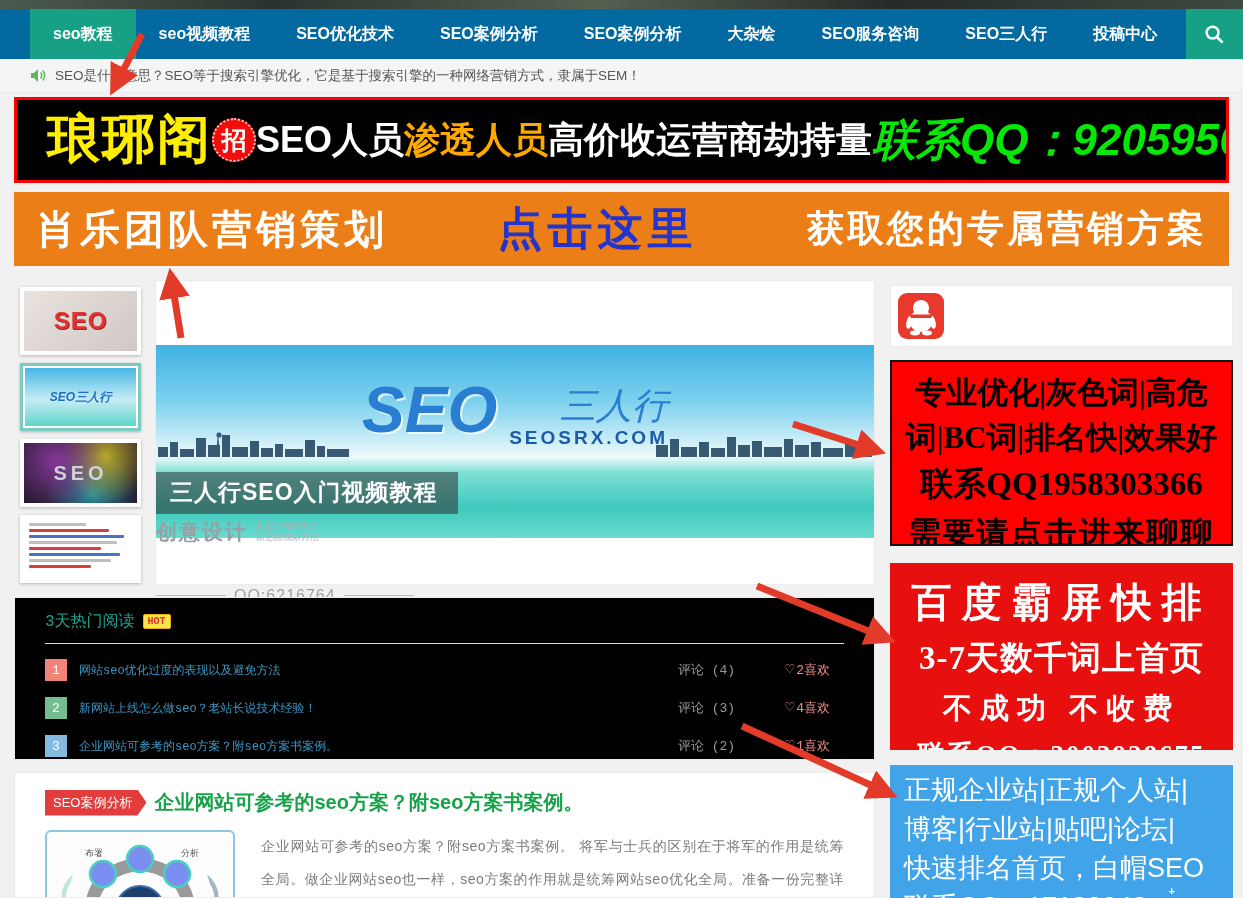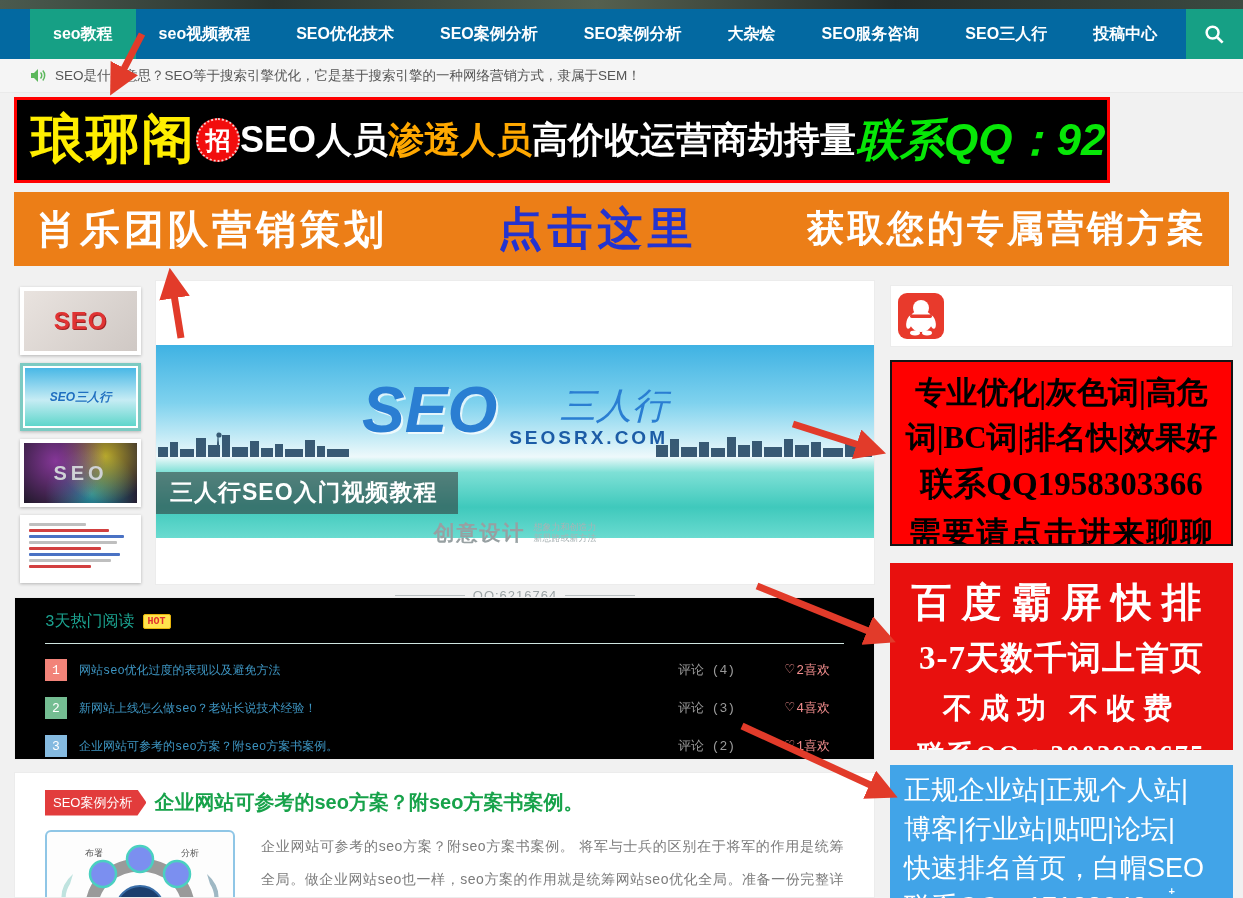--- a/index.html
+++ b/index.html
@@ -13,22 +13,22 @@
   .nav{position:absolute;left:30px;top:9px;height:50px;display:flex;}
   .nav-item{display:flex;align-items:center;padding:0 23px;color:#fff;font-size:16px;font-weight:bold;cursor:pointer;white-space:nowrap;}
   .nav-item.active{background:#16a085;}
   .search-btn{position:absolute;right:0;top:9px;width:57px;height:50px;background:#16a085;display:flex;align-items:center;justify-content:center;cursor:pointer;}
 
   
   .notice{position:absolute;left:0;top:59px;width:1243px;height:34px;background:#f5f5f5;border-bottom:1px solid #eaeaea;
     display:flex;align-items:center;padding-left:30px;color:#555;font-size:13.5px;gap:8px;}
 
   
-  .banner-black{position:absolute;left:14px;top:97px;width:1096px;height:86px;background:#000;border:3px solid #ff0000;
-    display:flex;align-items:center;justify-content:space-between;padding:0 14px;overflow:hidden;white-space:nowrap;cursor:pointer;}
+  .banner-black{position:absolute;left:14px;top:97px;width:1215px;height:86px;background:#000;border:3px solid #ff0000;
+    display:flex;align-items:center;justify-content:space-between;padding:0 30px;overflow:hidden;white-space:nowrap;cursor:pointer;}
   .bb-brand{font-size:53px;font-weight:900;color:#ffee00;letter-spacing:2px;}
   .bb-badge{flex:0 0 auto;width:44px;height:44px;border-radius:50%;background:#f20d0d;border:2px dotted #ffc9c9;color:#fff;
     font-size:25px;font-weight:900;display:flex;align-items:center;justify-content:center;}
   .bb-seg{font-size:36px;font-weight:900;color:#fff;}
   .bb-seg.gold{color:#ffa800;}
   .bb-contact{font-size:44px;font-weight:900;font-style:italic;color:#07e707;}
 
   
   .banner-orange{position:absolute;left:14px;top:192px;width:1215px;height:74px;background:#ec7e17;
     display:flex;align-items:center;justify-content:space-between;padding:0 22px;white-space:nowrap;cursor:pointer;}
@@ -56,27 +56,27 @@
   .slider-card{position:absolute;left:155px;top:280px;width:720px;height:305px;background:#fff;border:1px solid #ececec;cursor:pointer;}
   .slide{position:absolute;left:0;top:64px;width:718px;height:193px;overflow:hidden;
     background:linear-gradient(180deg,#3fb2e3 0%,#7fd2ee 30%,#cdeef7 50%,#eef9fb 58%,#7ee0d6 66%,#3fc9bc 84%,#6adbd0 100%);}
   .skyline{position:absolute;top:84px;left:0;width:100%;height:28px;}
   .slide-logo{position:absolute;left:0;right:0;top:36px;display:flex;justify-content:center;align-items:flex-start;gap:12px;}
   .logo-en{font-size:64px;font-weight:900;font-style:italic;color:#2a7ed2;line-height:58px;text-shadow:2px 2px 0 rgba(255,255,255,.75);}
   .logo-col{display:flex;flex-direction:column;align-items:flex-end;padding-top:4px;}
   .logo-cn{font-size:36px;font-weight:400;font-style:italic;color:#2a7ed2;line-height:42px;}
   .logo-domain{font-size:19px;font-weight:800;color:#1c5ca6;letter-spacing:3px;}
   .slide-caption{position:absolute;left:0;bottom:24px;background:rgba(50,50,50,.55);color:#fff;font-size:23px;font-weight:bold;padding:5px 20px 6px 14px;letter-spacing:1px;}
-  .design-mark{position:absolute;left:0;bottom:0;width:100%;height:46px;display:flex;flex-direction:column;align-items:center;justify-content:center;gap:40px;}
+  .design-mark{position:absolute;left:0;bottom:0;width:100%;height:46px;display:flex;flex-direction:column;justify-content:center;gap:40px;}
   .dm-row{display:flex;align-items:center;gap:8px;}
   .dm-name{font-size:21px;font-weight:bold;color:#97a0a2;letter-spacing:2px;}
   .dm-slogans{font-size:9px;color:#aab3b5;line-height:11px;}
   .dm-qqrow{display:flex;align-items:center;gap:8px;margin-top:1px;}
   .dm-dash{width:70px;height:1px;background:#b9bfc1;}
-  .dm-qq{font-size:13px;color:#9ba3a5;letter-spacing:1px;}
+  .dm-qq{font-size:16px;color:#9ba3a5;letter-spacing:1px;}
 
   
   .hot-card{position:absolute;left:14px;top:597px;width:861px;height:163px;background:#000000;border:1px solid #ececec;font-family:Liberation Mono, monospace;}
   .hot-head{margin:0 30px;border-bottom:1px solid #cfe5e0;padding:13px 0 11px;display:flex;align-items:center;gap:8px;}
   .hot-title{color:#1ba390;font-size:16px;}
   .hot-badge{background:#ffe34d;border:1px solid #e8b40a;color:#e02f2f;font-size:10px;font-weight:900;padding:1px 4px;border-radius:2px;}
   .hot-list{padding:7px 30px 0;}
   .hot-item{display:flex;align-items:center;height:38px;}
   .rank{width:22px;height:22px;color:#fff;font-size:13px;display:flex;align-items:center;justify-content:center;margin-right:12px;flex:0 0 auto;}
   .rank1{background:#f28379;}.rank2{background:#74bd92;}.rank3{background:#85bae0;}

